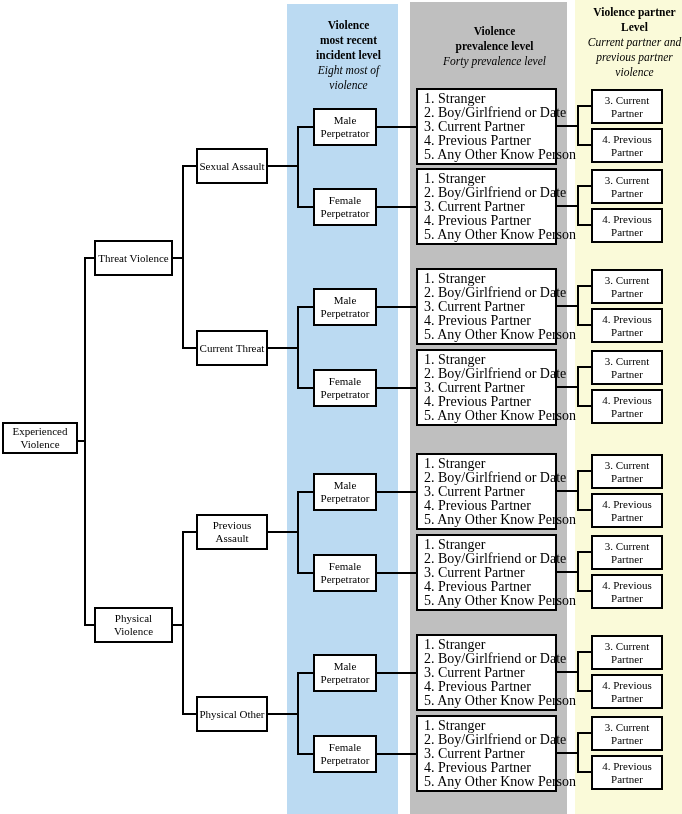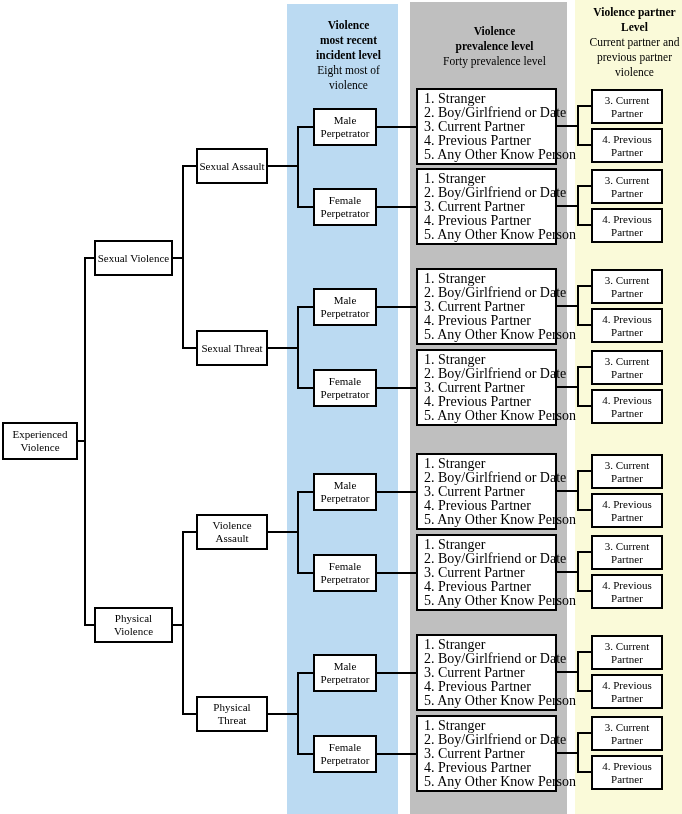--- a/index.html
+++ b/index.html
@@ -4,21 +4,21 @@
 <style>
   html,body{margin:0;padding:0;background:#ffffff;}
   .canvas{position:relative;width:682px;height:814px;background:#ffffff;
           font-family:"Liberation Serif","DejaVu Serif",serif;color:#000;overflow:hidden;}
   .col{position:absolute;top:0;height:809px;}
   .col-blue{left:287px;width:111px;top:4px;height:805px;background:#BBDAF2;}
   .col-gray{left:410px;width:157px;top:2px;height:807px;background:#BFBFBF;}
   .col-yellow{left:575px;width:107px;top:0;height:809px;background:#FAFAD9;}
   .col-head{text-align:center;white-space:pre-line;font-size:11.5px;line-height:15px;margin-left:12px;}
   .col-title{font-weight:bold;}
-  .col-sub{font-weight:normal;}
+  .col-sub{font-weight:normal;font-style:italic;}
   .pad-blue{padding-top:14px;}
   .pad-gray{padding-top:22px;}
   .pad-yellow{padding-top:5px;}
   .box{position:absolute;background:#fff;border:2px solid #000;box-sizing:border-box;
        display:flex;align-items:center;justify-content:center;text-align:center;
        font-size:11px;line-height:13px;padding:1px;}
   .list{position:absolute;background:#fff;border:2px solid #000;box-sizing:border-box;
         font-size:14px;line-height:14px;padding:2px 0 0 6px;white-space:pre;text-align:left;
         display:block;}
   .hl{position:absolute;height:2px;background:#000;}
@@ -42,27 +42,27 @@
     <div class="col-head col-sub">Forty prevalence level</div>
   </div>
   <div class="col col-yellow pad-yellow">
     <div class="col-head col-title">Violence partner
 Level</div>
     <div class="col-head col-sub">Current partner and
 previous partner
 violence</div>
   </div>
 
-  <div class="box" style="left:2px;top:422px;width:76px;height:38px">Experienced Violence</div>
-  <div class="box" style="left:94px;top:240px;width:79px;height:36px">Sexual Violence</div>
+  <div class="box" style="left:2px;top:422px;width:76px;height:32px">Experienced Violence</div>
+  <div class="box" style="left:94px;top:240px;width:79px;height:36px">Threat Violence</div>
   <div class="box" style="left:196px;top:148px;width:72px;height:36px">Sexual Assault</div>
   <div class="box" style="left:94px;top:607px;width:79px;height:36px">Physical Violence</div>
-  <div class="box" style="left:196px;top:330px;width:72px;height:36px">Sexual Threat</div>
-  <div class="box" style="left:196px;top:514px;width:72px;height:36px">Violence Assault</div>
-  <div class="box" style="left:196px;top:696px;width:72px;height:36px">Physical Threat</div>
+  <div class="box" style="left:196px;top:330px;width:72px;height:36px">Current Threat</div>
+  <div class="box" style="left:196px;top:514px;width:72px;height:36px">Previous Assault</div>
+  <div class="box" style="left:196px;top:696px;width:72px;height:36px">Physical Other</div>
 
   <div class="box" style="left:313px;top:108px;width:64px;height:38px">Male Perpetrator</div>
   <div class="box" style="left:313px;top:188px;width:64px;height:38px">Female Perpetrator</div>
   <div class="box" style="left:313px;top:288px;width:64px;height:38px">Male Perpetrator</div>
   <div class="box" style="left:313px;top:369px;width:64px;height:38px">Female Perpetrator</div>
   <div class="box" style="left:313px;top:473px;width:64px;height:38px">Male Perpetrator</div>
   <div class="box" style="left:313px;top:554px;width:64px;height:38px">Female Perpetrator</div>
   <div class="box" style="left:313px;top:654px;width:64px;height:38px">Male Perpetrator</div>
   <div class="box" style="left:313px;top:735px;width:64px;height:38px">Female Perpetrator</div>
 

